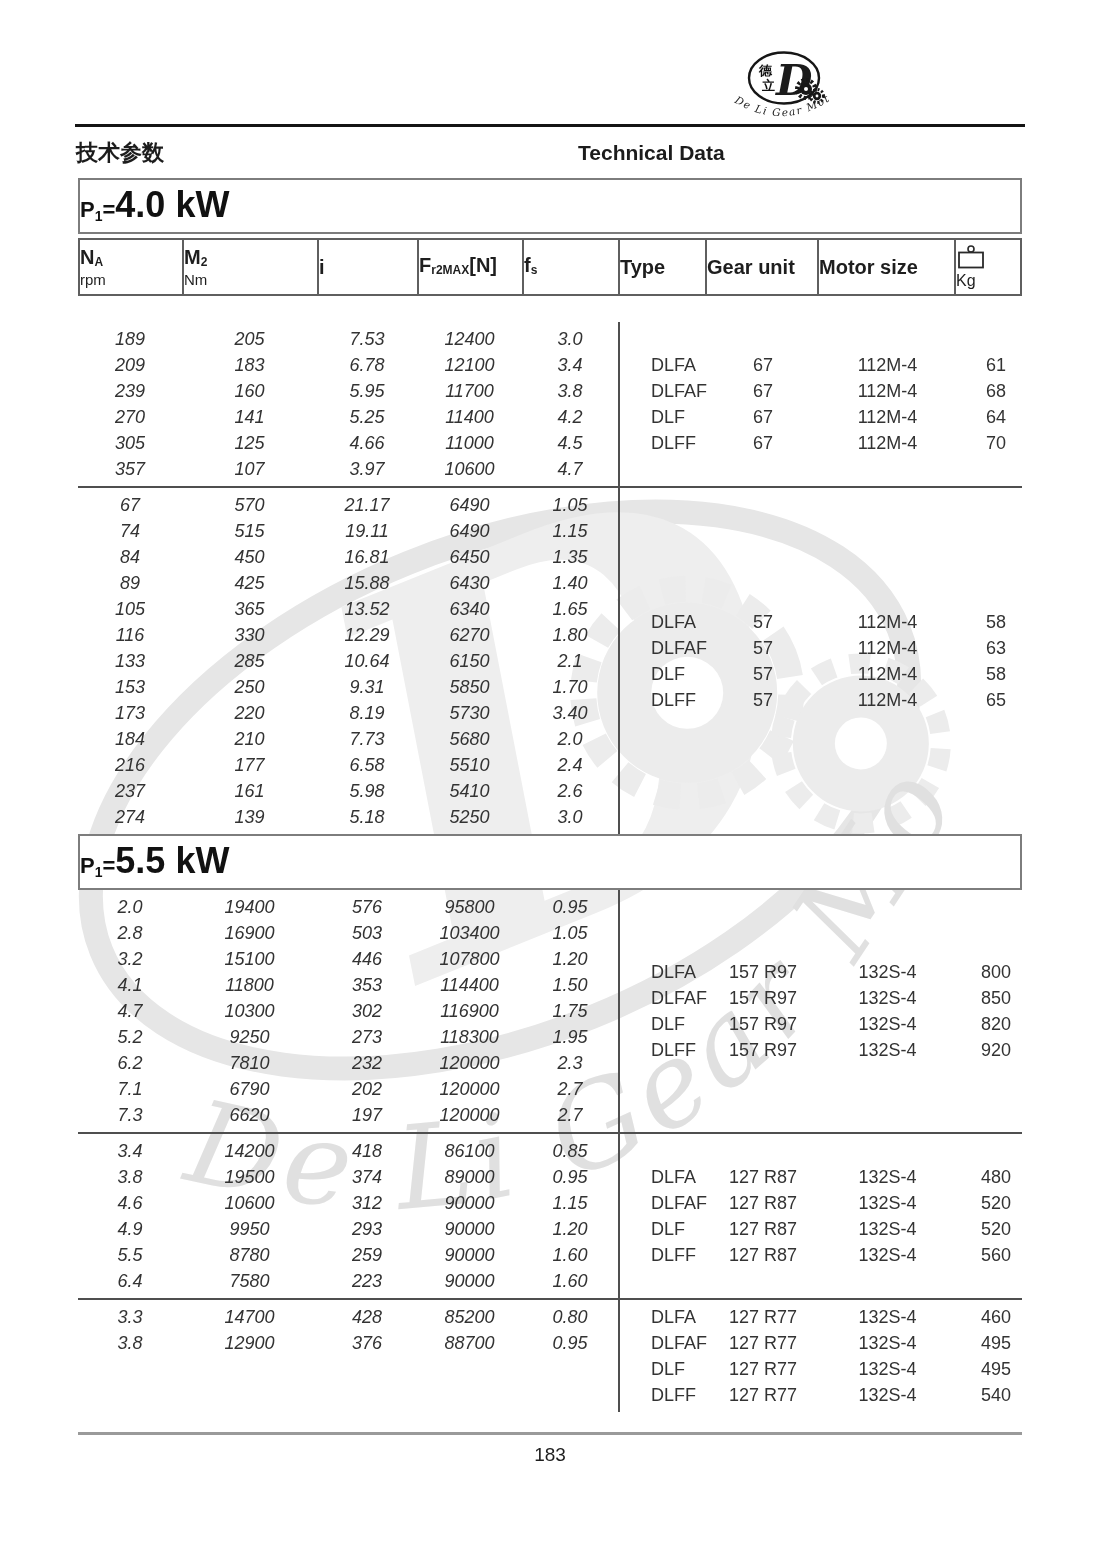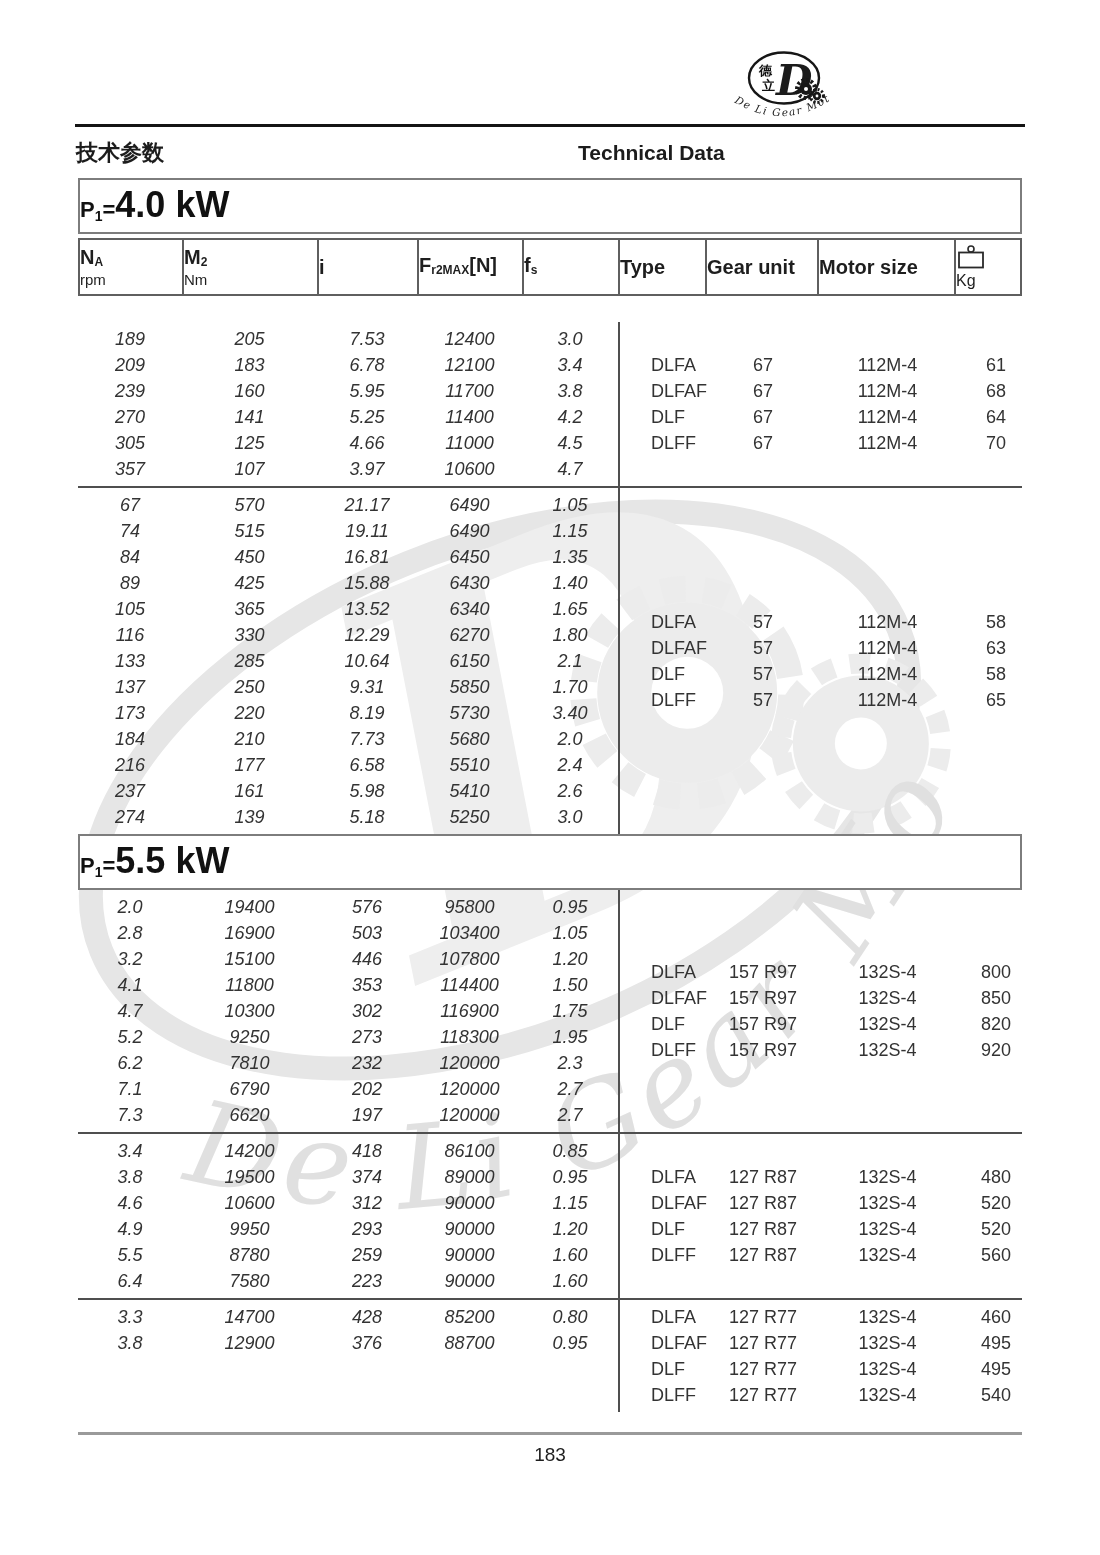--- a/index.html
+++ b/index.html
@@ -258,21 +258,21 @@
             <div class="cell w-fs">1.80</div>
           </div>
           <div class="drow">
             <div class="cell w-na">133</div>
             <div class="cell w-m2">285</div>
             <div class="cell w-i">10.64</div>
             <div class="cell w-fr">6150</div>
             <div class="cell w-fs">2.1</div>
           </div>
           <div class="drow">
-            <div class="cell w-na">137</div>
+            <div class="cell w-na">153</div>
             <div class="cell w-m2">250</div>
             <div class="cell w-i">9.31</div>
             <div class="cell w-fr">5850</div>
             <div class="cell w-fs">1.70</div>
           </div>
           <div class="drow">
             <div class="cell w-na">173</div>
             <div class="cell w-m2">220</div>
             <div class="cell w-i">8.19</div>
             <div class="cell w-fr">5730</div>

